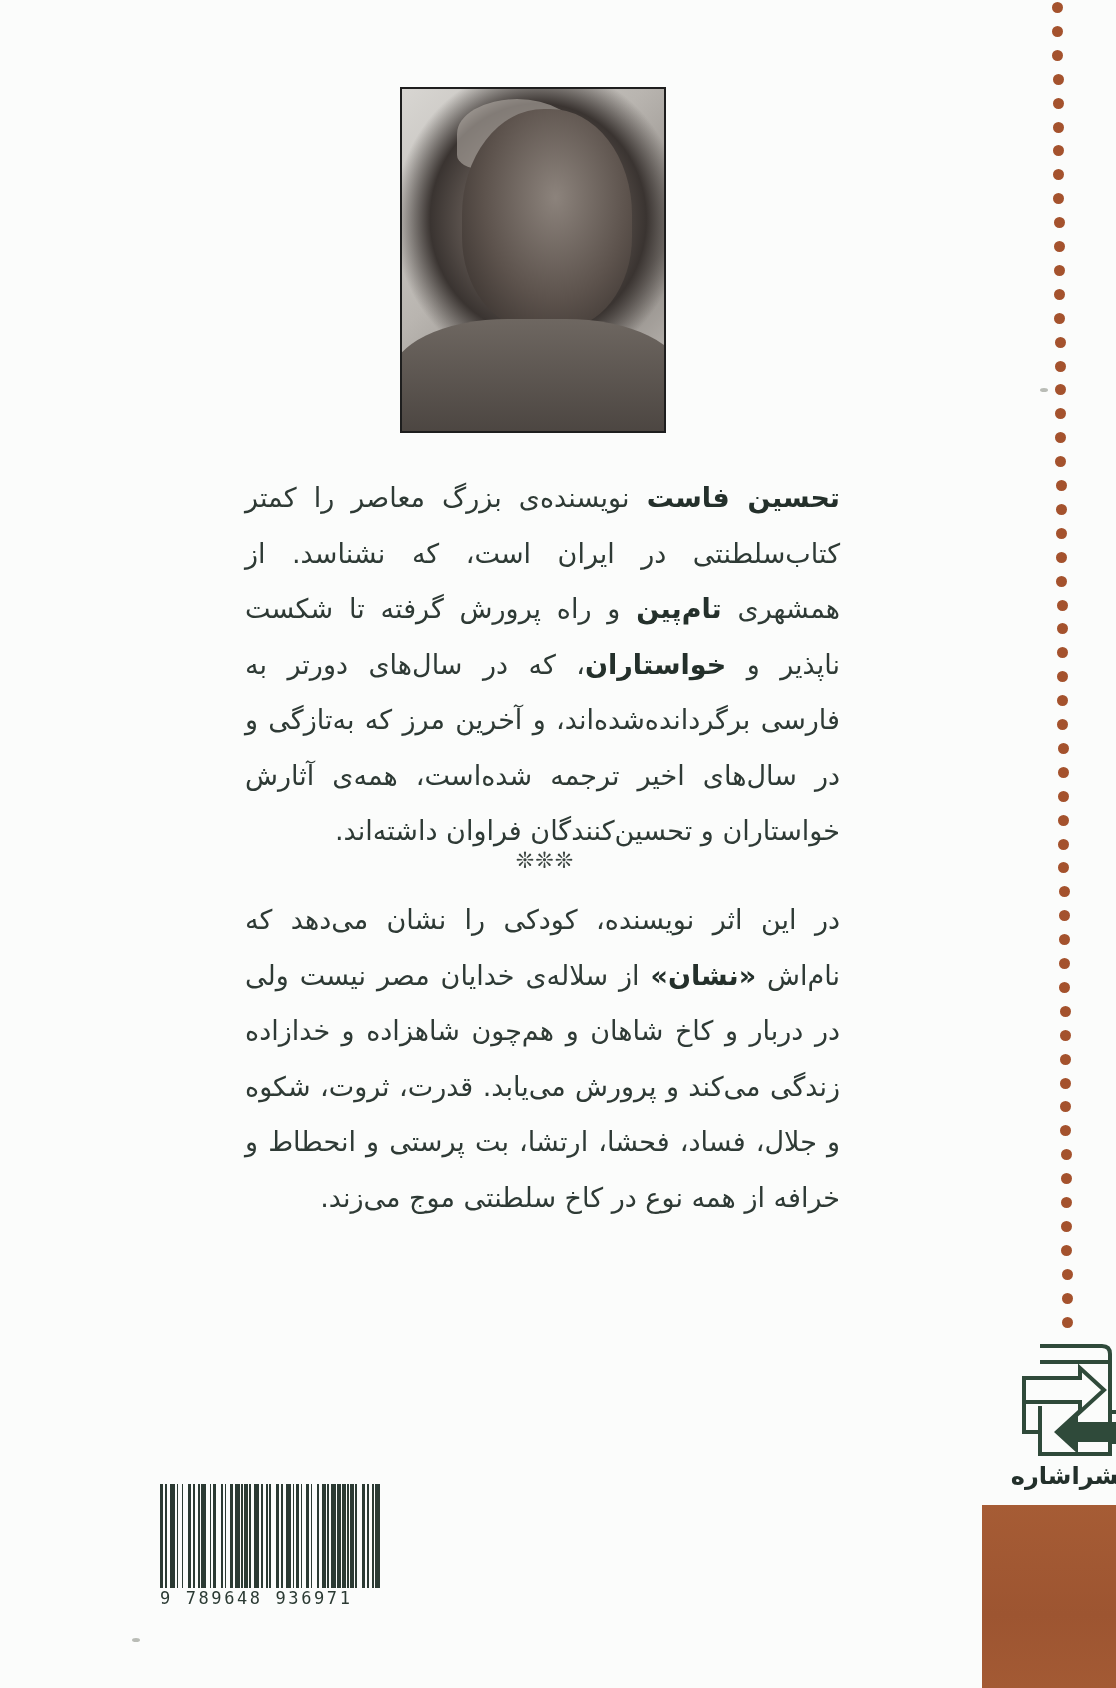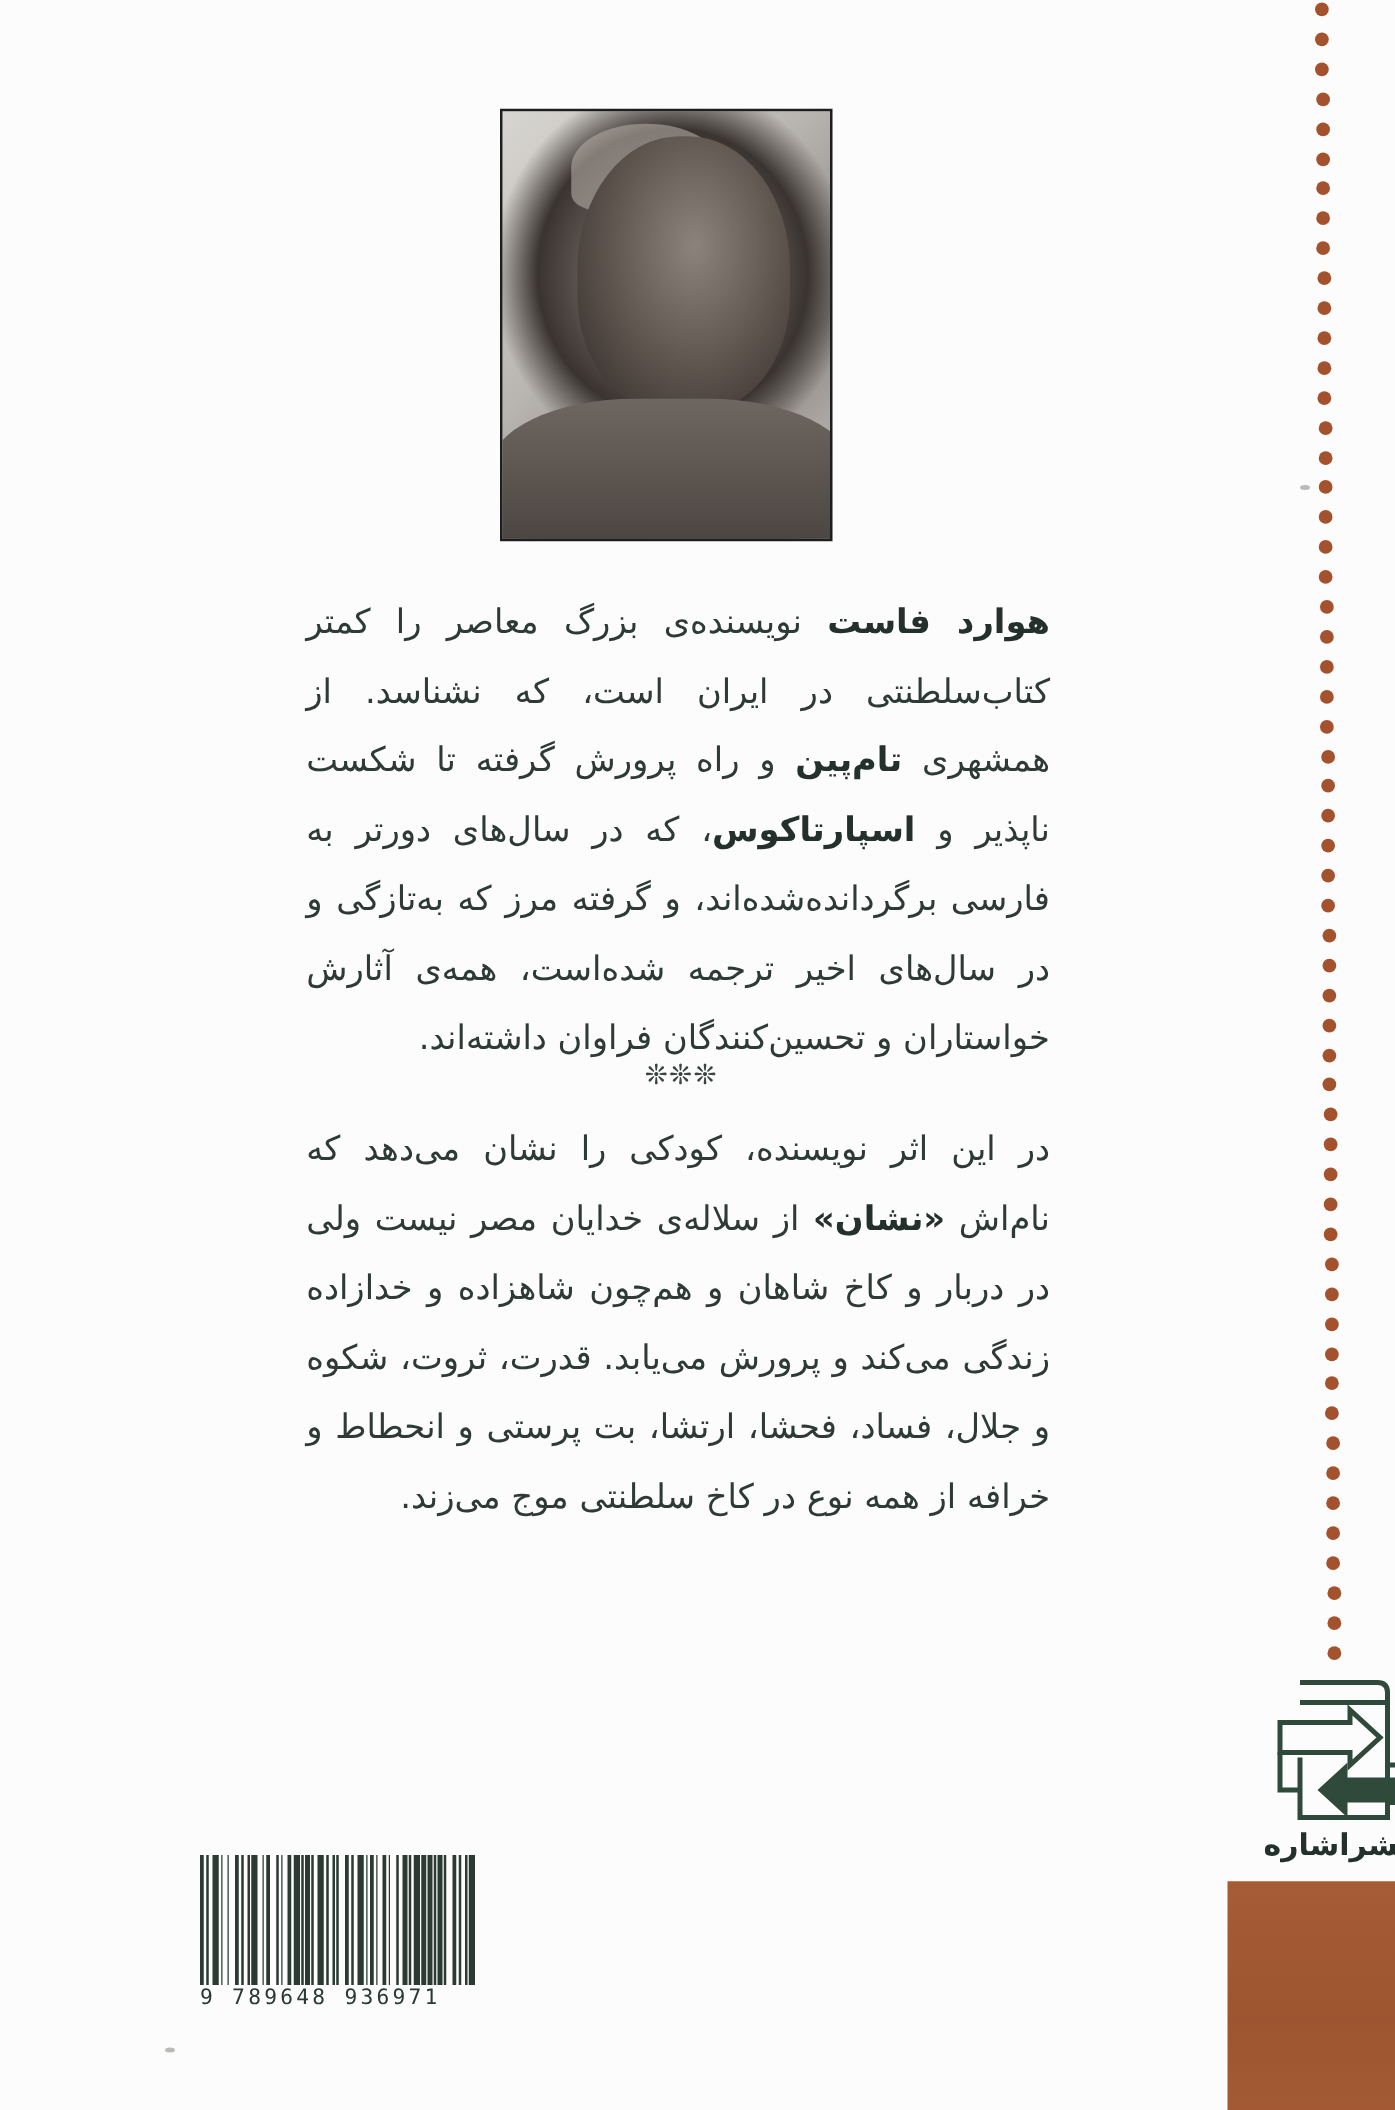--- a/index.html
+++ b/index.html
@@ -135,21 +135,21 @@
   </div>
 
 <div class="photo">
   <div class="hair"></div>
   <div class="face"></div>
   <div class="shirt"></div>
 </div>
 
 <div class="text-block">
   <p>
-    <b>هوارد فاست</b><span> نویسنده‌ی بزرگ معاصر را کمتر کتاب‌سلطنتی در ایران است، که نشناسد. از همشهری </span><b>تام‌پین</b><span> و راه پرورش گرفته تا شکست ناپذیر و </span><b>اسپارتاکوس</b><span>، که در سال‌های دورتر به فارسی برگردانده‌شده‌اند، و گرفته مرز که به‌تازگی و در سال‌های اخیر ترجمه شده‌است، همه‌ی آثارش خواستاران و تحسین‌کنندگان فراوان داشته‌اند.</span>
+    <b>تحسین فاست</b><span> نویسنده‌ی بزرگ معاصر را کمتر کتاب‌سلطنتی در ایران است، که نشناسد. از همشهری </span><b>تام‌پین</b><span> و راه پرورش گرفته تا شکست ناپذیر و </span><b>خواستاران</b><span>، که در سال‌های دورتر به فارسی برگردانده‌شده‌اند، و آخرین مرز که به‌تازگی و در سال‌های اخیر ترجمه شده‌است، همه‌ی آثارش خواستاران و تحسین‌کنندگان فراوان داشته‌اند.</span>
   </p>
 </div>
 
 <div class="stars">❊❊❊</div>
 
 <div class="text-block para2">
   <p>
     <span>در این اثر نویسنده، کودکی را نشان می‌دهد که نام‌اش </span><b>«نشان»</b><span> از سلاله‌ی خدایان مصر نیست ولی در دربار و کاخ شاهان و هم‌چون شاهزاده و خدازاده زندگی می‌کند و پرورش می‌یابد. قدرت، ثروت، شکوه و جلال، فساد، فحشا، ارتشا، بت پرستی و انحطاط و خرافه از همه نوع در کاخ سلطنتی موج می‌زند.</span>
   </p>
 </div>

